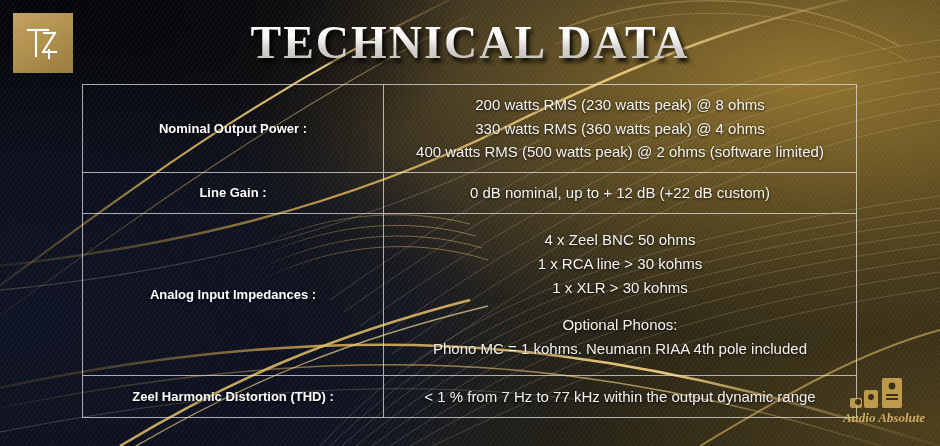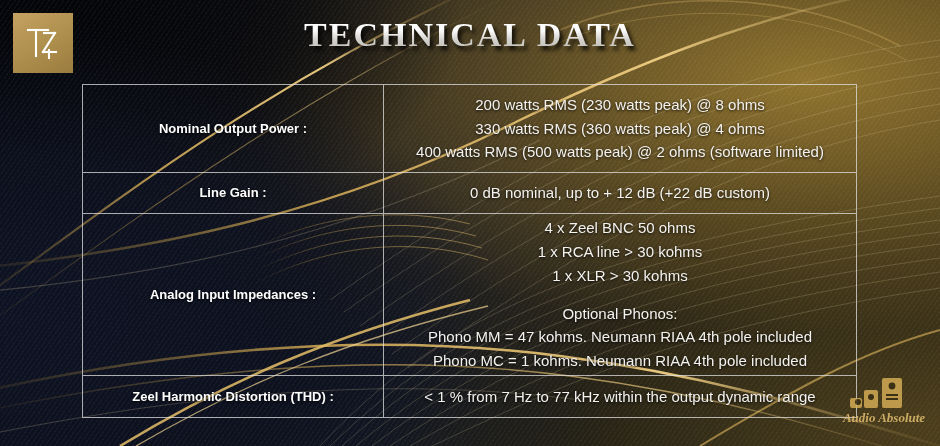--- a/index.html
+++ b/index.html
@@ -60,21 +60,21 @@
     background:linear-gradient(150deg,#c4a263 0%,#b2924f 45%,#9a7c40 100%);
     display:flex; align-items:center; justify-content:center;
   }
   .logo-mark svg { display:block; }
 
   .page-title {
     position:absolute; left:0; right:0; top:16px;
     text-align:center;
     font-family:"Liberation Serif", serif;
     font-weight:bold;
-    font-size:34px;
+    font-size:46px;
     letter-spacing:2px;
     background:linear-gradient(180deg,#ffffff 0%,#fbfbfb 38%,#d4d2ce 62%,#b9b5ad 100%);
     -webkit-background-clip:text; background-clip:text;
     color:transparent; -webkit-text-fill-color:transparent;
     filter:drop-shadow(3px 4px 2px rgba(0,0,0,0.85));
     white-space:nowrap;
   }
 
   
   .spec-table {
@@ -245,21 +245,20 @@
     </div>
 
     <div class="spec-row r-imp">
       <div class="cell-label">Analog Input Impedances :</div>
       <div class="cell-value">
         <span class="vline">4 x Zeel BNC 50 ohms</span>
         <span class="vline">1 x RCA line &gt; 30 kohms</span>
         <span class="vline">1 x XLR &gt; 30 kohms</span>
         <span class="vgap"></span>
         <span class="vline">Optional Phonos:</span>
-        <span class="vline">Phono MM = 47 kohms. Neumann RIAA 4th pole included</span>
         <span class="vline">Phono MC = 1 kohms. Neumann RIAA 4th pole included</span>
       </div>
     </div>
 
     <div class="spec-row r-thd">
       <div class="cell-label">Zeel Harmonic Distortion (THD) :</div>
       <div class="cell-value">
         <span class="vline">&lt; 1 % from 7 Hz to 77 kHz within the output dynamic range</span>
       </div>
     </div>

